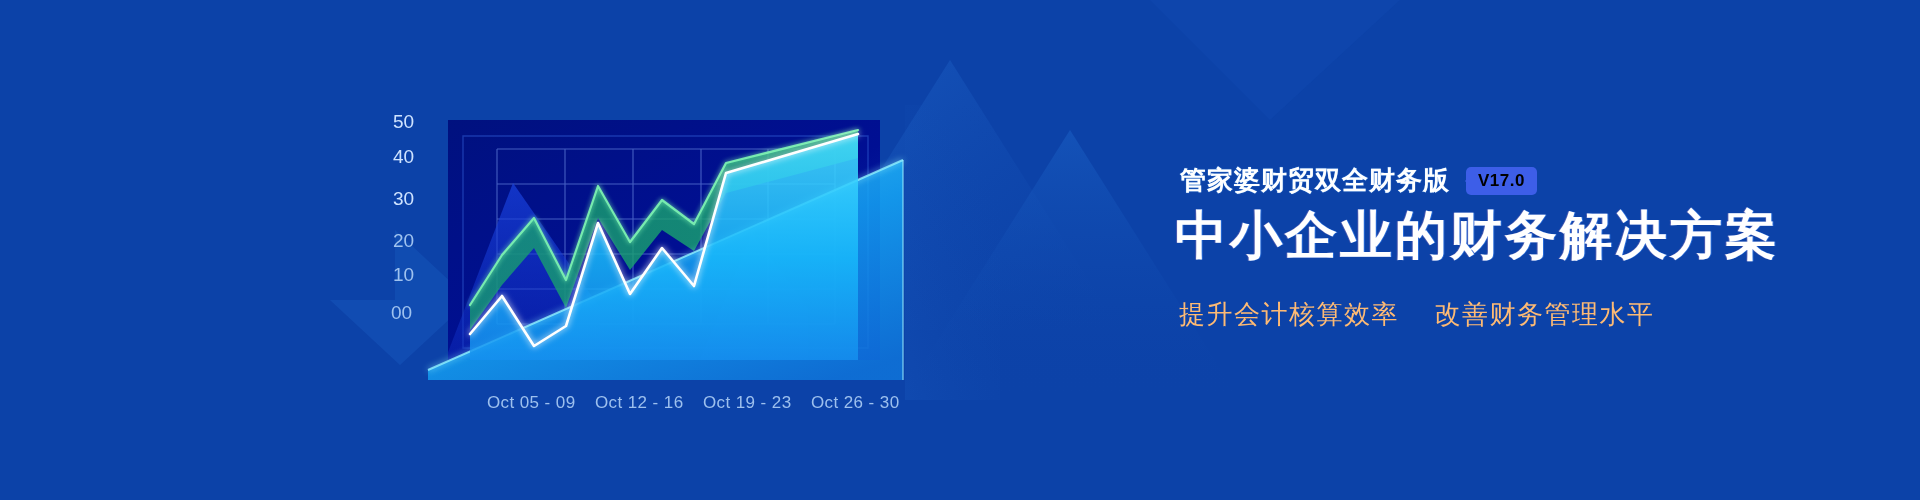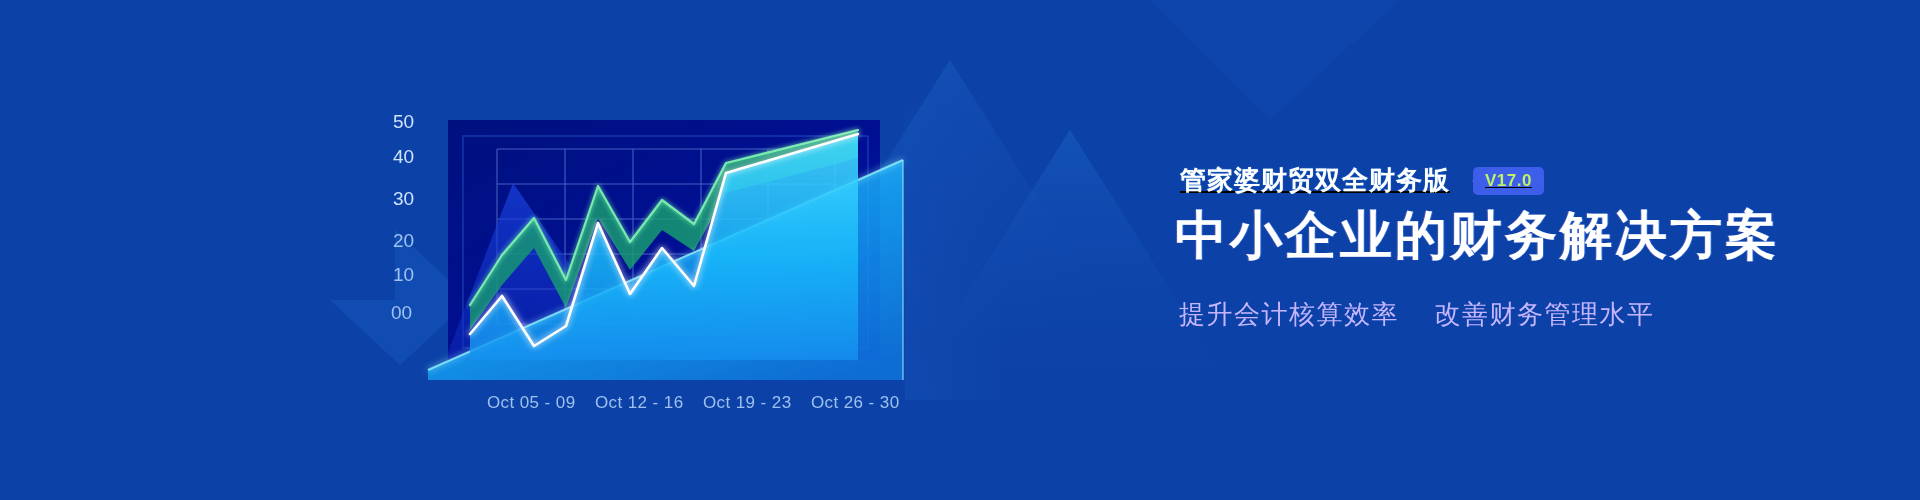--- a/index.html
+++ b/index.html
@@ -26,47 +26,47 @@
   .xaxis-label{
     fill:#9dc0ee;font-family:"Liberation Sans","DejaVu Sans",sans-serif;
     font-size:17px;letter-spacing:.4px;
   }
   
   #text-block{
     position:absolute;left:1005px;top:0;width:915px;height:500px;
   }
   #eyebrow-row{
     position:absolute;left:175px;top:163px;
-    display:flex;align-items:center;gap:23px;text-decoration:underline;
+    display:flex;align-items:center;gap:16px;
   }
   #product-name{
     color:#ffffff;font-size:26px;font-weight:bold;letter-spacing:1px;
     white-space:nowrap;
     text-shadow:0 0 1px rgba(120,190,255,.9);
   }
   #version-badge{
     position:relative;
-    background:#3d5ee8;color:#bef264;font-size:17px;font-weight:bold;
+    background:#3d5ee8;color:#000000;font-size:17px;font-weight:bold;
     padding:5px 12px 6px;border-radius:5px;letter-spacing:.5px;
     line-height:1;white-space:nowrap;
   }
   #version-badge:before{
     content:"";position:absolute;left:-6px;top:50%;
     width:0;height:0;margin-top:-5px;
     border:5px solid transparent;border-right-color:#3d5ee8;
   }
   #headline{
     position:absolute;left:170px;top:206px;
     color:#ffffff;font-size:52px;font-weight:bold;
     letter-spacing:3px;white-space:nowrap;line-height:1.15;
     text-shadow:1px 0 0 rgba(60,140,255,.55), -1px 0 0 rgba(255,160,200,.25);
   }
   #subline{
     position:absolute;left:174px;top:297px;
-    color:#c4b5fd;font-size:26px;font-weight:400;
+    color:#fdba74;font-size:26px;font-weight:400;
     letter-spacing:1.5px;white-space:nowrap;
   }
   #subline .gap{display:inline-block;width:18px;}
 </style>
 </head>
 <body>
 
 <div id="banner">
 
   <svg class="bg-layer" viewBox="0 0 1920 500" preserveAspectRatio="none">

